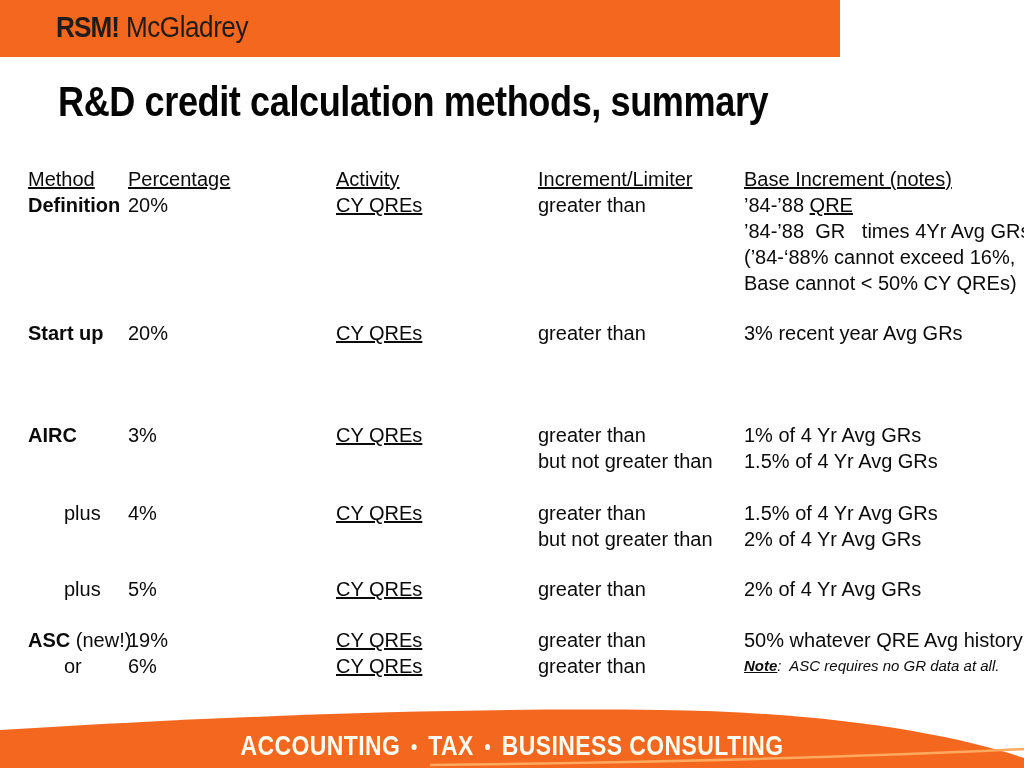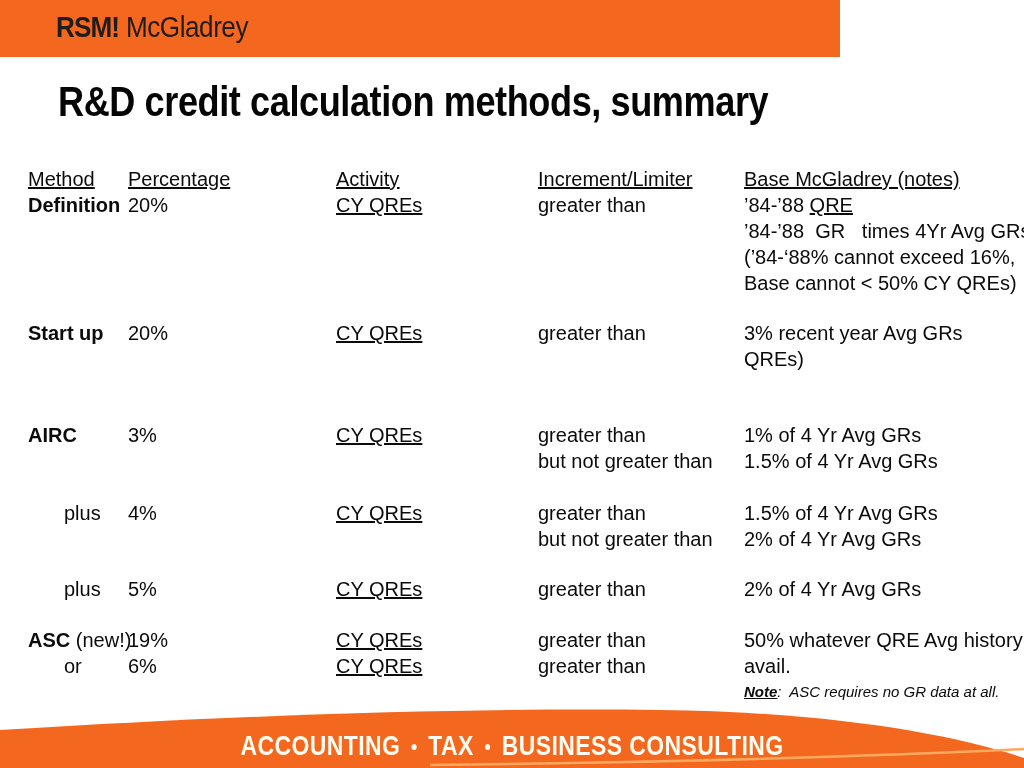--- a/index.html
+++ b/index.html
@@ -66,35 +66,35 @@
 </div>
 
 <h1 class="title">R&amp;D credit calculation methods, summary</h1>
 
 <div id="table">
     <div class="group" style="top: 129px;">
       <div class="colm col-method"><div class="line"><span class="u">Method</span></div></div>
       <div class="colm col-pct"><div class="line"><span class="u">Percentage</span></div></div>
       <div class="colm col-act"><div class="line"><span class="u">Activity</span></div></div>
       <div class="colm col-inc"><div class="line"><span class="u">Increment/Limiter</span></div></div>
-      <div class="colm col-base"><div class="line"><span class="u">Base McGladrey (notes)</span></div></div>
+      <div class="colm col-base"><div class="line"><span class="u">Base Increment (notes)</span></div></div>
     </div>
     <div class="group" style="top: 155px;">
       <div class="colm col-method"><div class="line"><span class="b">Definition</span></div></div>
       <div class="colm col-pct"><div class="line"><span>20%</span></div></div>
       <div class="colm col-act"><div class="line"><span>CY QREs</span></div></div>
       <div class="colm col-inc"><div class="line"><span>greater than</span></div></div>
       <div class="colm col-base"><div class="line"><span>’84-’88 </span><span class="u">QRE</span></div><div class="line"><span>’84-’88  GR   times 4Yr Avg GRs</span></div><div class="line"><span>(’84-‘88% cannot exceed 16%,</span></div><div class="line"><span>Base cannot &lt; 50% CY QREs)</span></div></div>
     </div>
     <div class="group" style="top: 283px;">
       <div class="colm col-method"><div class="line"><span class="b">Start up</span></div></div>
       <div class="colm col-pct"><div class="line"><span>20%</span></div></div>
       <div class="colm col-act"><div class="line"><span>CY QREs</span></div></div>
       <div class="colm col-inc"><div class="line"><span>greater than</span></div></div>
-      <div class="colm col-base"><div class="line"><span>3% recent year Avg GRs</span></div><div class="line"><span>QREs)</span></div></div>
+      <div class="colm col-base"><div class="line"><span>3% recent year Avg GRs</span></div></div>
     </div>
     <div class="group" style="top: 385px;">
       <div class="colm col-method"><div class="line"><span class="b">AIRC</span></div></div>
       <div class="colm col-pct"><div class="line"><span>3%</span></div></div>
       <div class="colm col-act"><div class="line"><span>CY QREs</span></div></div>
       <div class="colm col-inc"><div class="line"><span>greater than</span></div><div class="line"><span>but not greater than</span></div></div>
       <div class="colm col-base"><div class="line"><span>1% of 4 Yr Avg GRs</span></div><div class="line"><span>1.5% of 4 Yr Avg GRs</span></div></div>
     </div>
     <div class="group" style="top: 463px;">
       <div class="colm col-method"><div class="line ind"><span>plus</span></div></div>
@@ -108,21 +108,21 @@
       <div class="colm col-pct"><div class="line"><span>5%</span></div></div>
       <div class="colm col-act"><div class="line"><span>CY QREs</span></div></div>
       <div class="colm col-inc"><div class="line"><span>greater than</span></div></div>
       <div class="colm col-base"><div class="line"><span>2% of 4 Yr Avg GRs</span></div></div>
     </div>
     <div class="group" style="top: 590px;">
       <div class="colm col-method"><div class="line"><span class="b">ASC</span><span> (new!)</span></div><div class="line ind"><span>or</span></div></div>
       <div class="colm col-pct"><div class="line"><span>19%</span></div><div class="line"><span>6%</span></div></div>
       <div class="colm col-act"><div class="line"><span>CY QREs</span></div><div class="line"><span>CY QREs</span></div></div>
       <div class="colm col-inc"><div class="line"><span>greater than</span></div><div class="line"><span>greater than</span></div></div>
-      <div class="colm col-base"><div class="line"><span>50% whatever QRE Avg history</span></div><div class="line"><span>avail.</span></div><div class="line small"><span class="b u i">Note</span><span class="i">:  ASC requires no GR data at all.</span></div></div>
+      <div class="colm col-base"><div class="line"><span>50% whatever QRE Avg history</span></div><div class="line small"><span class="b u i">Note</span><span class="i">:  ASC requires no GR data at all.</span></div></div>
     </div>
   </div>
 
 <svg class="footer-svg" viewBox="0 0 1024 76" xmlns="http://www.w3.org/2000/svg">
   <path class="arc" d="M0,38 C280,21 480,16 660,18 C830,20 952,42 1024,66 L1024,76 L0,76 Z"></path>
   <path class="accent" d="M430,73 C700,70 900,63 1024,57"></path>
 </svg>
 <div class="footer-text">
   <span>ACCOUNTING</span><span class="bullet">●</span><span>TAX</span><span class="bullet">●</span><span>BUSINESS CONSULTING</span>
 </div>

